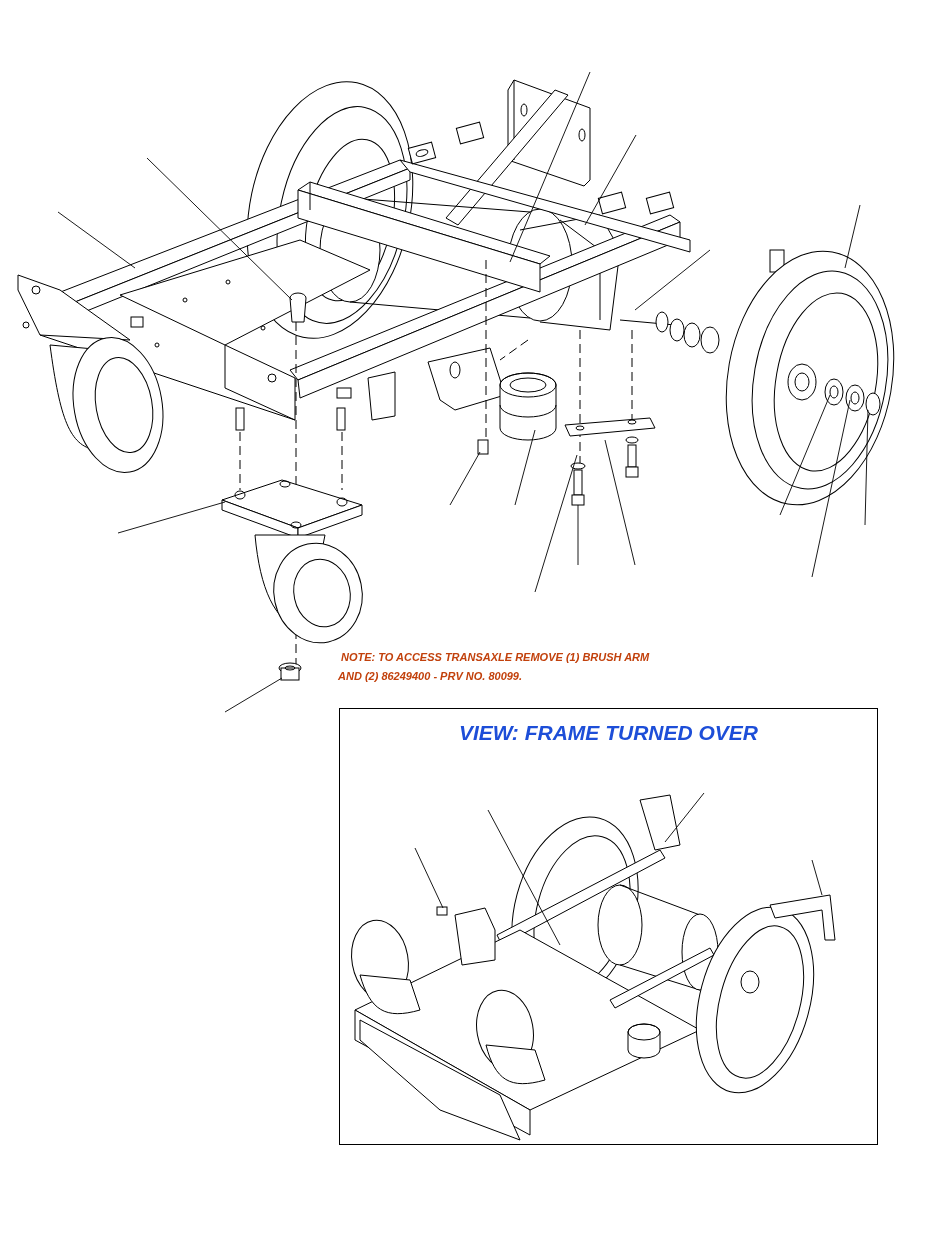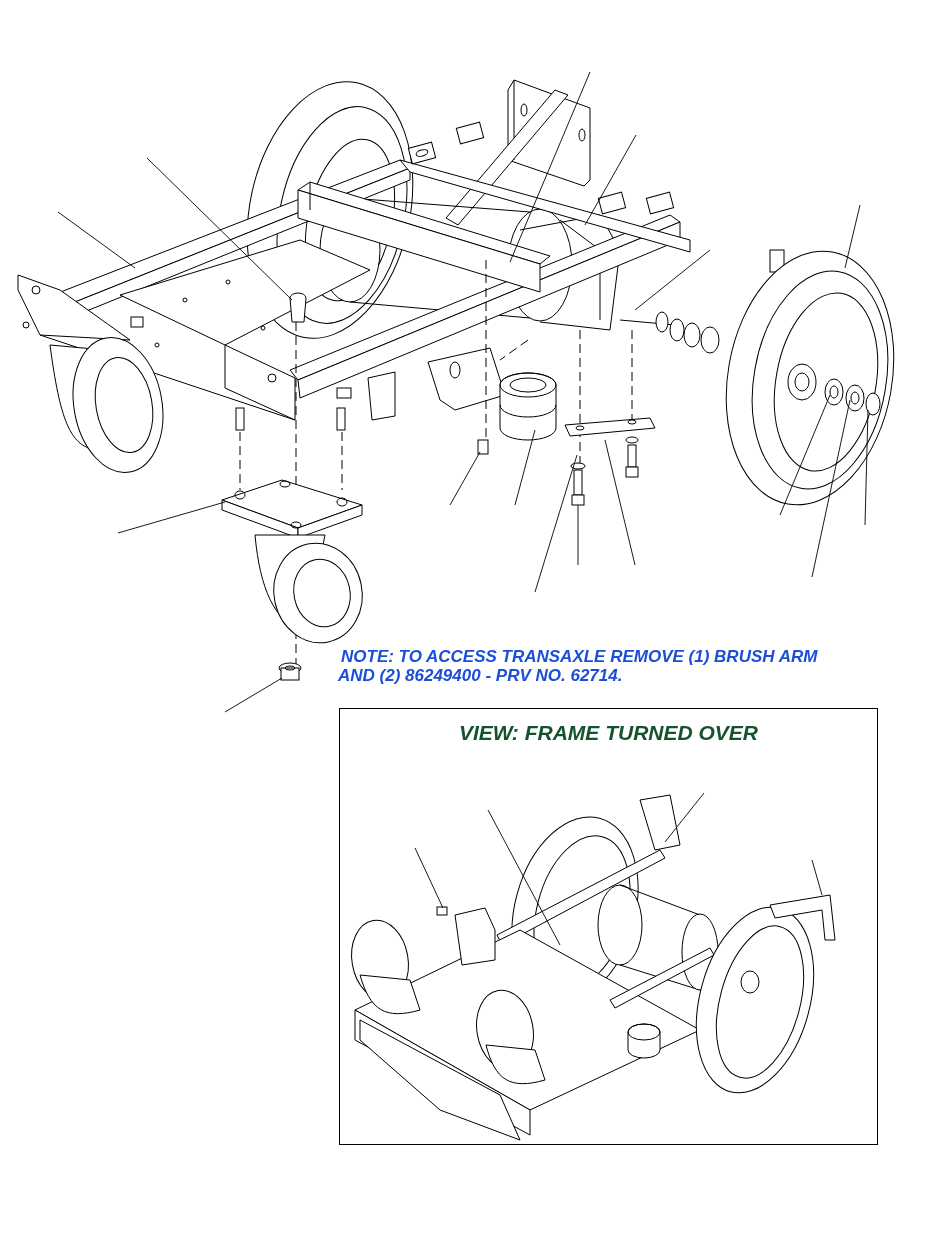--- a/index.html
+++ b/index.html
@@ -2,26 +2,26 @@
 <html><head>
 <meta charset="utf-8">
 <style>
   html, body { margin:0; padding:0; background:#ffffff; }
   body { width:950px; height:1260px; position:relative; overflow:hidden; font-family:"Liberation Sans", sans-serif; }
   svg.drawing { position:absolute; left:0; top:0; width:950px; height:1260px; }
   .ln { stroke:#000; stroke-width:1; fill:none; }
   .fillw { stroke:#000; stroke-width:1; fill:#fff; }
   .dash { stroke:#000; stroke-width:1; fill:none; stroke-dasharray:9 5; }
   .leader { stroke:#000; stroke-width:0.9; fill:none; }
-  .note { position:absolute; left:341px; top:648px; width:520px; font-weight:bold; font-style:italic; font-size:17px; line-height:18.5px; color:#1d4ed8; }
+  .note { position:absolute; left:341px; top:648px; width:520px; font-weight:bold; font-style:italic; font-size:11px; line-height:18.5px; color:#c2410c; }
   .note div { white-space:nowrap; }
   .note .l2 { padding-left:1px; }
   .note .l3 { margin-left:-3px; }
   .inset { position:absolute; left:339px; top:708px; width:539px; height:437px; border:1.5px solid #000; box-sizing:border-box; }
-  .inset-title { position:absolute; left:0; right:0; top:12px; text-align:center; font-weight:bold; font-style:italic; font-size:21px; color:#14532d; }
+  .inset-title { position:absolute; left:0; right:0; top:12px; text-align:center; font-weight:bold; font-style:italic; font-size:21px; color:#1d4ed8; }
 </style>
 </head>
 <body>
 
 <svg class="drawing" viewBox="0 0 950 1260">
 
   <g>
 
     <g>
       <ellipse class="ln" cx="330" cy="210" rx="80" ry="130" transform="rotate(12 330 210)"></ellipse>
@@ -232,18 +232,18 @@
 
     <line class="leader" x1="415" y1="848" x2="443" y2="908"></line>
     <line class="leader" x1="488" y1="810" x2="560" y2="945"></line>
     <line class="leader" x1="704" y1="793" x2="665" y2="842"></line>
     <line class="leader" x1="812" y1="860" x2="822" y2="895"></line>
   </g>
 </svg>
 
 <div class="note">
   <div>NOTE: TO ACCESS TRANSAXLE REMOVE (1) BRUSH ARM</div>
-  <div class="l3">AND (2) 86249400 - PRV NO.  62714.</div>
+  <div class="l3">AND (2) 86249400 - PRV NO.  80099.</div>
 </div>
 
 <div class="inset">
   <div class="inset-title">VIEW: FRAME TURNED OVER</div>
 </div>
 
 </body></html>

